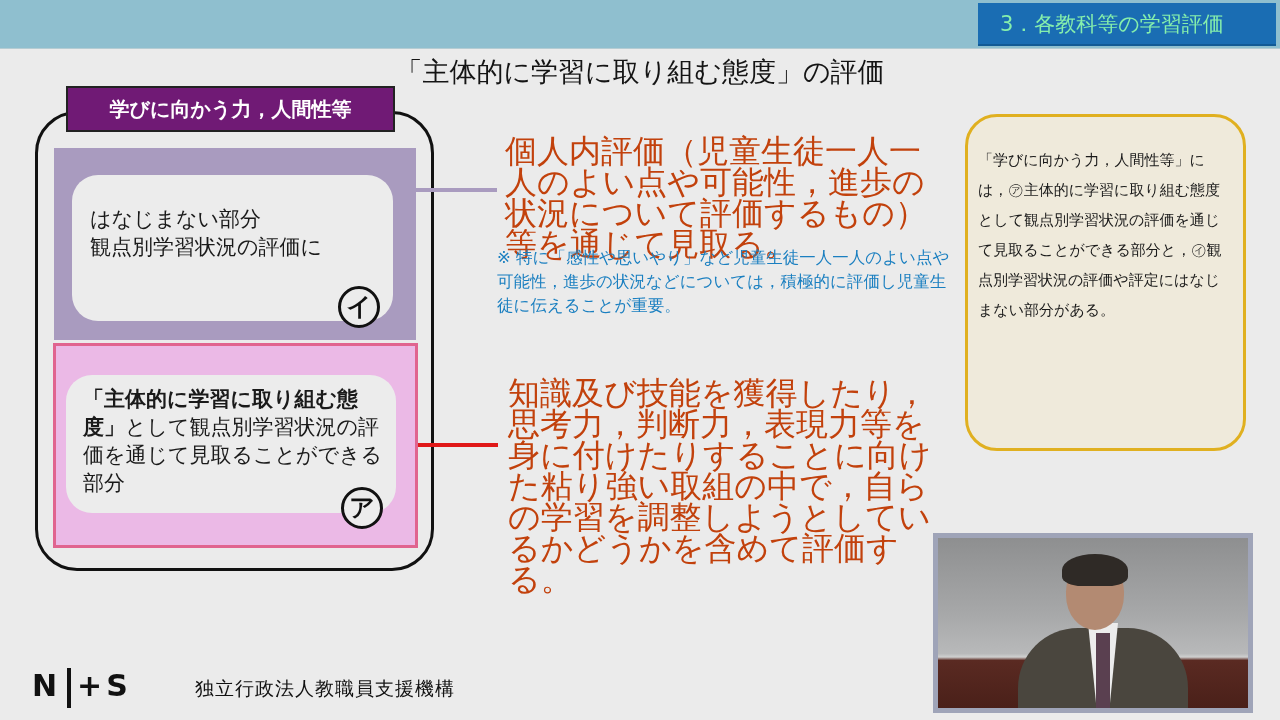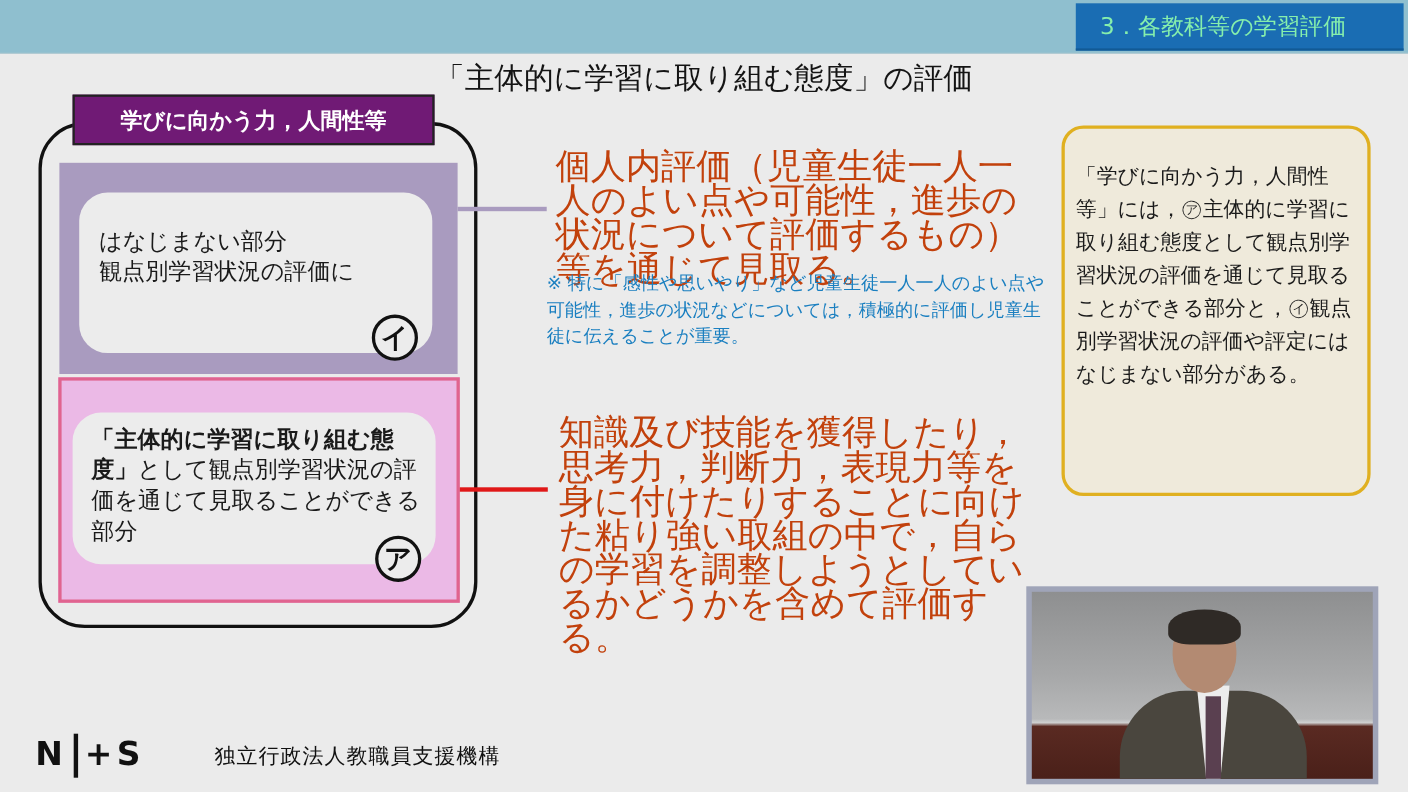--- a/index.html
+++ b/index.html
@@ -76,23 +76,23 @@
   .text-1 { left: 505px; top: 136px; width: 430px; }
   .note-blue {
     left: 497px; top: 246px; width: 455px;
     font-size: 16.5px; line-height: 24px; color: #1a7fc0;
   }
   .text-2 { left: 508px; top: 378px; width: 440px; }
 
   
   .summary-box {
     left: 965px; top: 114px; width: 281px; height: 337px;
-    background: #efeadb; border: 3px solid #e0b020; border-radius: 20px;
+    background: #efeadb; border: 3px solid #e0b020; border-radius: 32px;
     box-sizing: border-box; padding: 28px 10px 0 10px;
-    font-size: 19px; line-height: 30px; color: #1a1a1a;
+    font-size: 15px; line-height: 30px; color: #1a1a1a;
   }
 
   
   .video-frame {
     left: 933px; top: 533px; width: 320px; height: 180px;
     background: #9fa4b8; box-sizing: border-box; padding: 5px 5px 5px 5px;
   }
   .video-inner {
     width: 100%; height: 100%; position: relative; overflow: hidden;
     background: linear-gradient(#8e8f90 0%, #a7a8a9 45%, #b8b9ba 68%, #cfd0d0 70%, #5a2a22 72%, #4a2019 100%);

